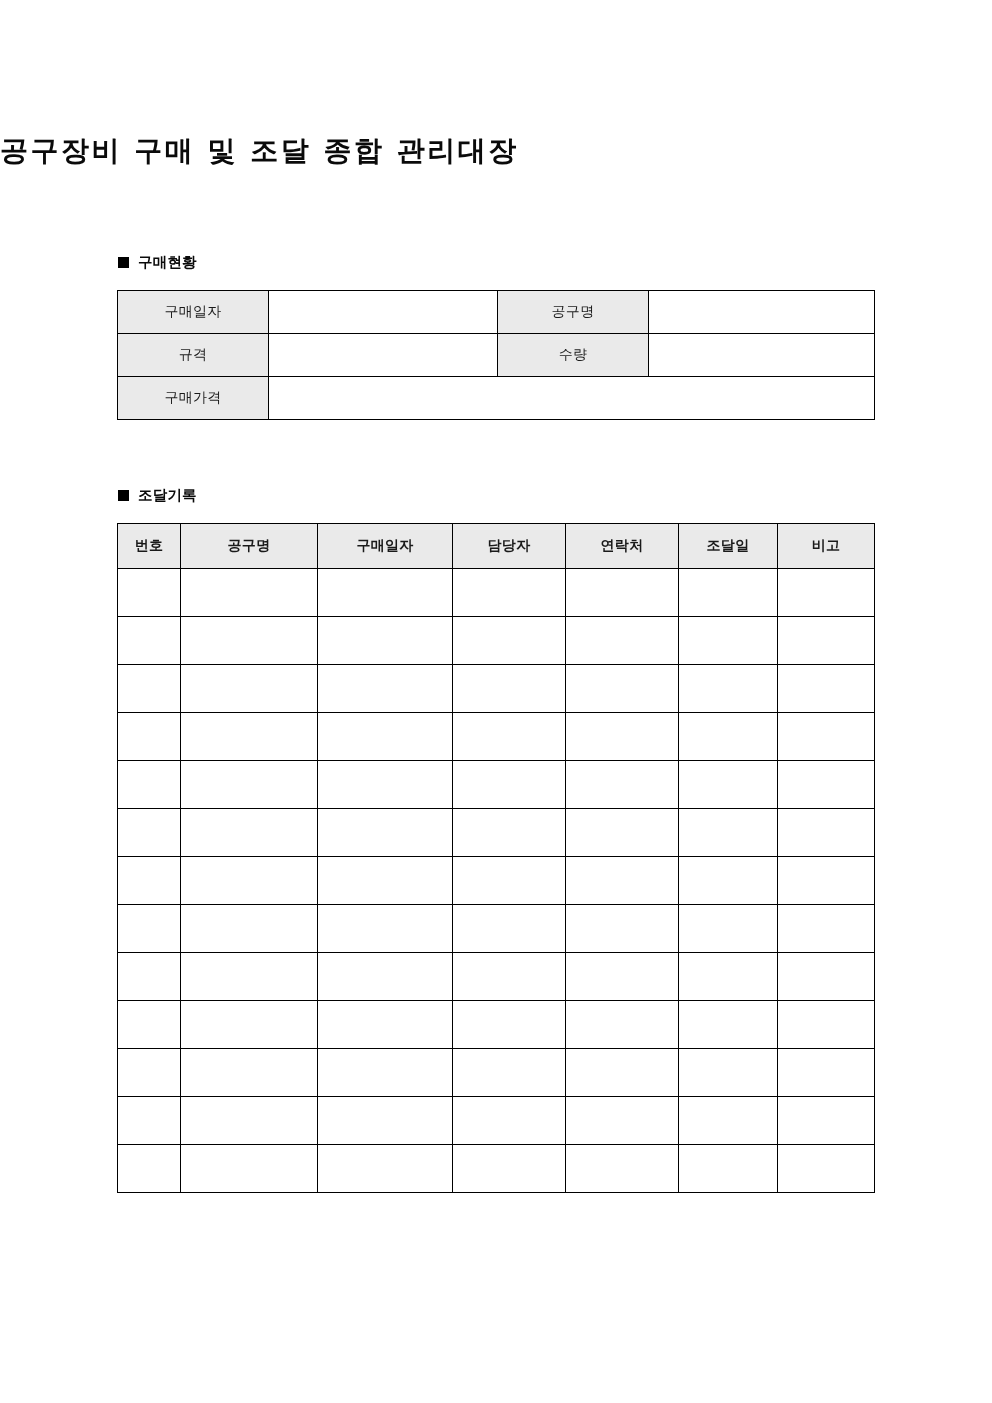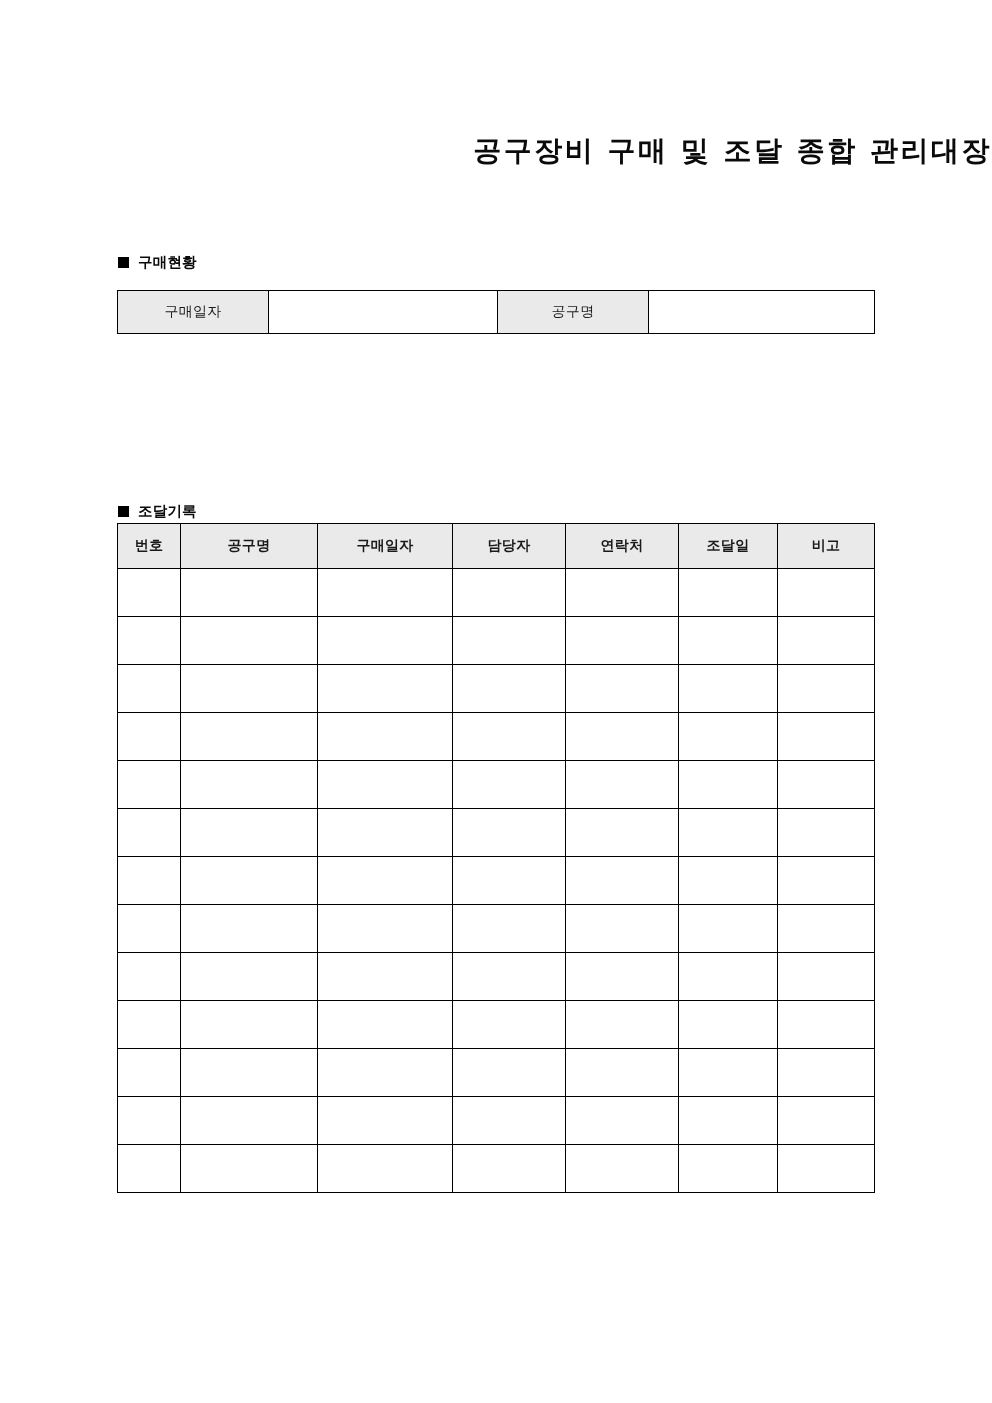--- a/index.html
+++ b/index.html
@@ -22,21 +22,21 @@
     box-sizing: border-box;
     background: #ffffff;
   }
 
   
   .doc-title {
     position: absolute;
     top: 134px;
     left: 0;
     width: 992px;
-    text-align: right;
+    text-align: left;
     font-size: 28px;
     font-weight: bold;
     letter-spacing: 2.5px;
     line-height: 1.2;
     color: #0a0a0a;
   }
 
   
   .section-heading {
     position: absolute;
@@ -51,21 +51,21 @@
     white-space: nowrap;
   }
   .bullet-square {
     display: inline-block;
     width: 11px;
     height: 11px;
     background: #000000;
     flex: 0 0 auto;
   }
   #heading-purchase { top: 253px; }
-  #heading-procure  { top: 502px; }
+  #heading-procure  { top: 486px; }
 
   
   table.form-table {
     position: absolute;
     left: 117px;
     width: 757px;
     border-collapse: collapse;
     table-layout: fixed;
     background: #ffffff;
     border-radius: 7px;
@@ -138,20 +138,30 @@
         <col class="c2">
         <col class="c3">
         <col class="c4">
     </colgroup>
     <tbody>
       <tr>
         <td class="lbl">구매일자</td>
         <td></td>
         <td class="lbl">공구명</td>
         <td></td>
+      </tr>
+      <tr>
+        <td class="lbl">규격</td>
+        <td></td>
+        <td class="lbl">수량</td>
+        <td></td>
+      </tr>
+      <tr>
+        <td class="lbl">구매가격</td>
+        <td colspan="3"></td>
       </tr>
     </tbody>
   </table>
 
   <div class="section-heading" id="heading-procure">
     <span class="bullet-square"></span>
     <span>조달기록</span>
   </div>
 
   <table class="form-table" id="table-procure">

